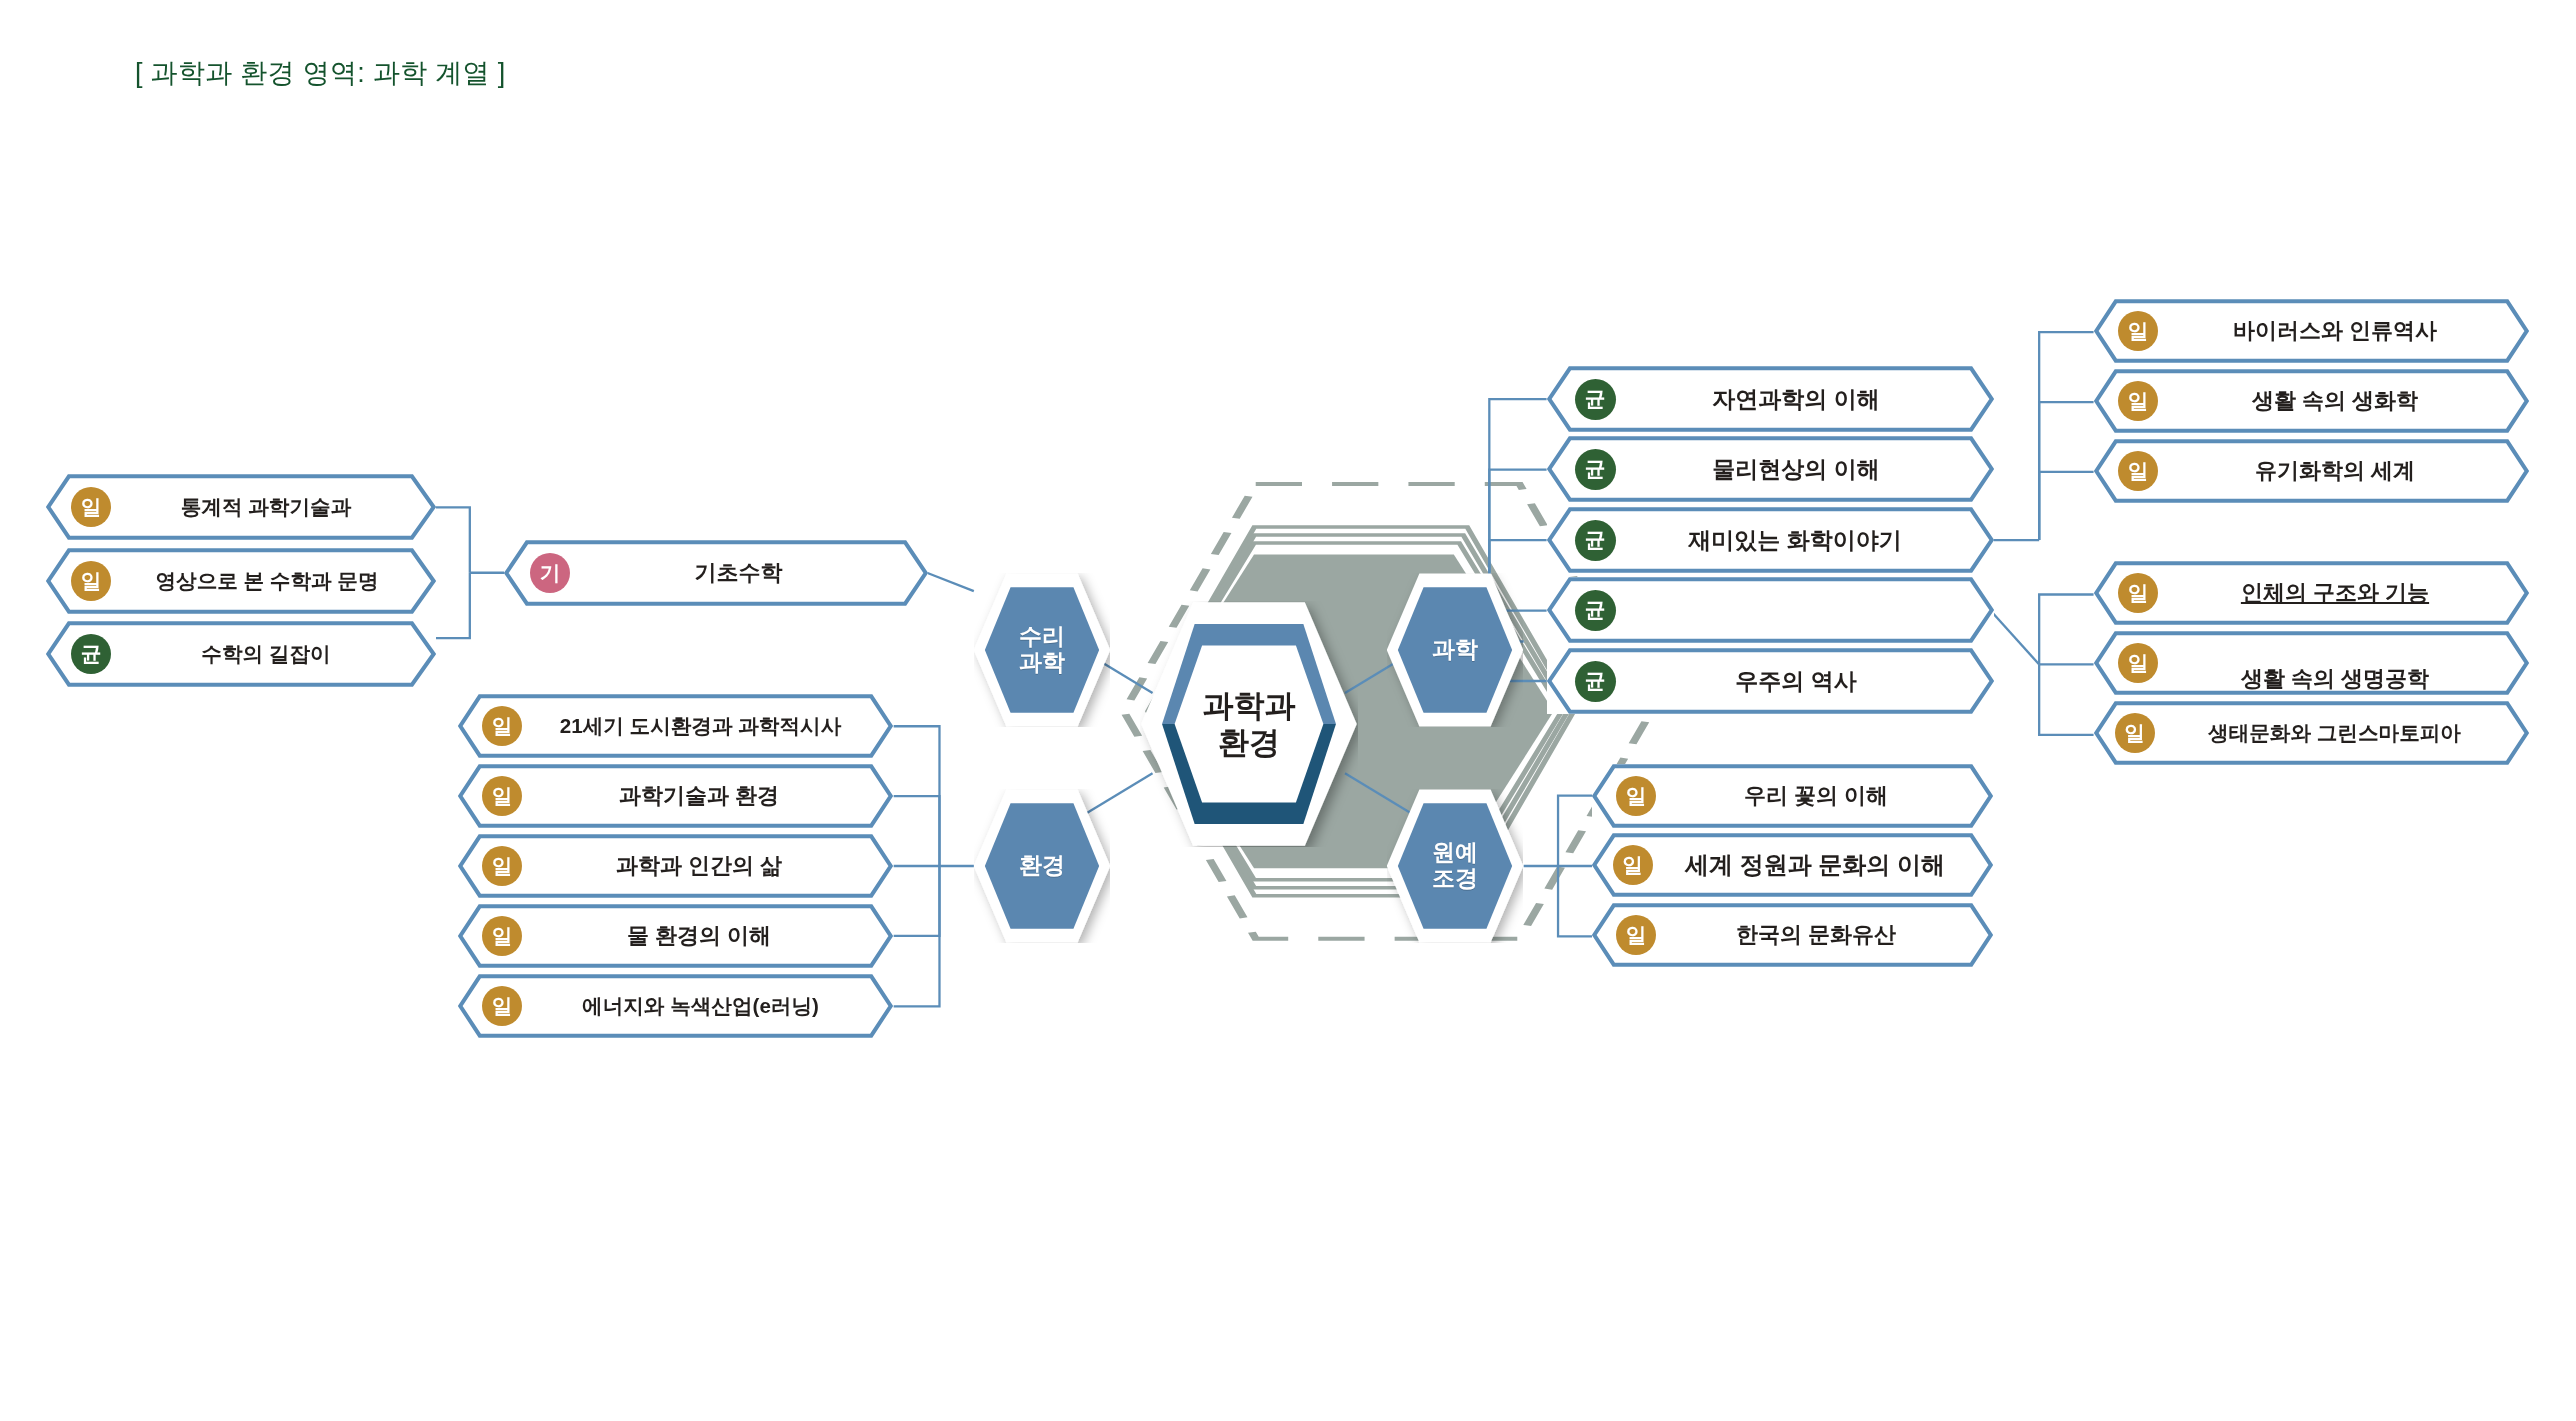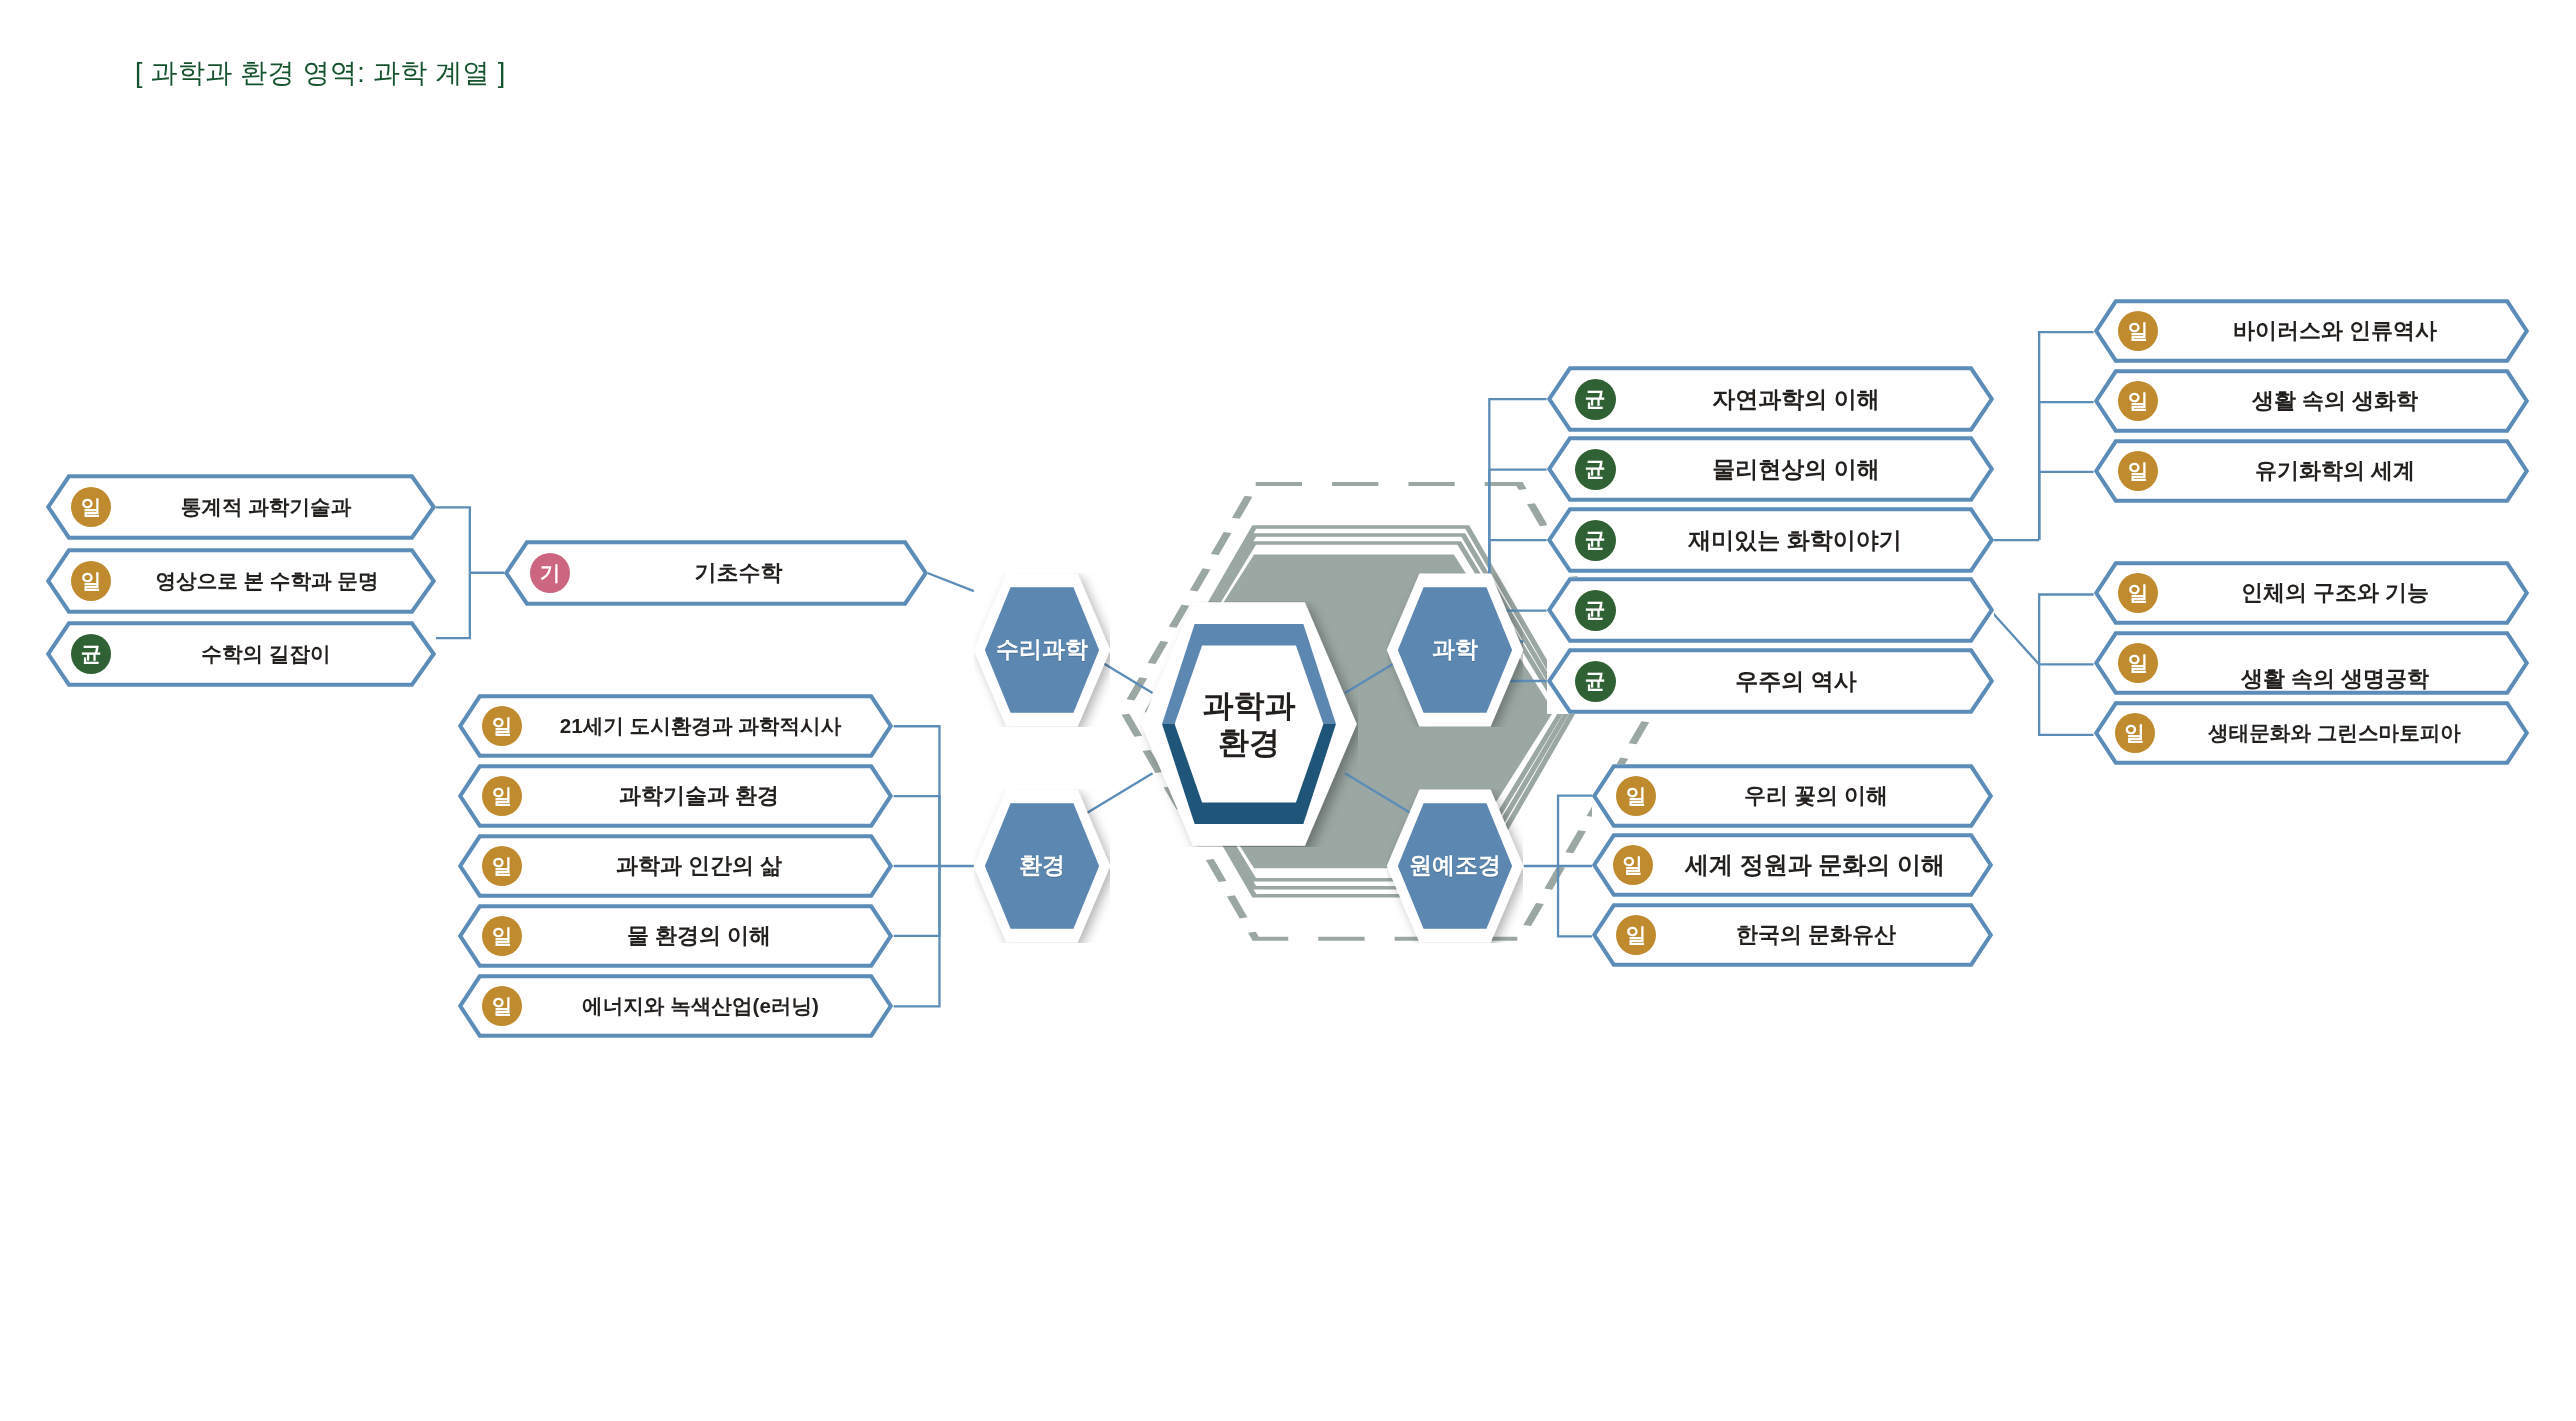--- a/index.html
+++ b/index.html
@@ -81,21 +81,21 @@
     left: 0; top: 0;
     width: 100%;
     height: 100%;
   }
   .hexnode .hx-label {
     position: absolute;
     left: 0; top: 0;
     width: 100%;
     height: 100%;
     display: flex;
-    flex-direction: row;
+    flex-direction: column;
     align-items: center;
     justify-content: center;
     color: #ffffff;
     font-weight: 700;
     font-size: 23px;
     line-height: 1.12;
     z-index: 3;
     text-shadow: 0 0.6px 0.6px rgba(0,0,0,0.18);
   }
   
@@ -380,21 +380,21 @@
     <div class="pill-label" style="left:72px; top:0; width:338px; height:64px; line-height:64px; font-size:22px;">유기화학의 세계</div>
   </div>
 
   <div class="pill" style="left:2094px; top:561px; width:435px; height:64px;">
     <svg class="pill-svg" viewBox="0 0 760 112" preserveAspectRatio="none" xmlns="http://www.w3.org/2000/svg">
       <polygon points="38,4 722,4 756,56 722,108 38,108 4,56" fill="#ffffff" stroke="#5B8DB8" stroke-width="7"></polygon>
     </svg>
     <div class="badge" style="left:24px; top:12px; width:40px; height:40px; font-size:20.6px; background:#BF8B2E;">
       <span>일</span>
     </div>
-    <div class="pill-label" style="left:72px; top:0; width:338px; height:64px; line-height:64px; font-size:22px;">인체의 구조와 기능</div>
+    <div class="pill-label" style="left:72px; top:0; width:338px; height:64px; line-height:64px; font-size:22px;text-decoration:underline;">인체의 구조와 기능</div>
   </div>
 
   <div class="pill" style="left:2094px; top:631px; width:435px; height:64px;">
     <svg class="pill-svg" viewBox="0 0 760 112" preserveAspectRatio="none" xmlns="http://www.w3.org/2000/svg">
       <polygon points="38,4 722,4 756,56 722,108 38,108 4,56" fill="#ffffff" stroke="#5B8DB8" stroke-width="7"></polygon>
     </svg>
     <div class="badge" style="left:24px; top:12px; width:40px; height:40px; font-size:20.6px; background:#BF8B2E;">
       <span>일</span>
     </div>
     <div class="pill-label" style="left:72px; top:0; width:338px; height:64px; line-height:64px; font-size:22px;margin-top:16px;">생활 속의 생명공학</div>

